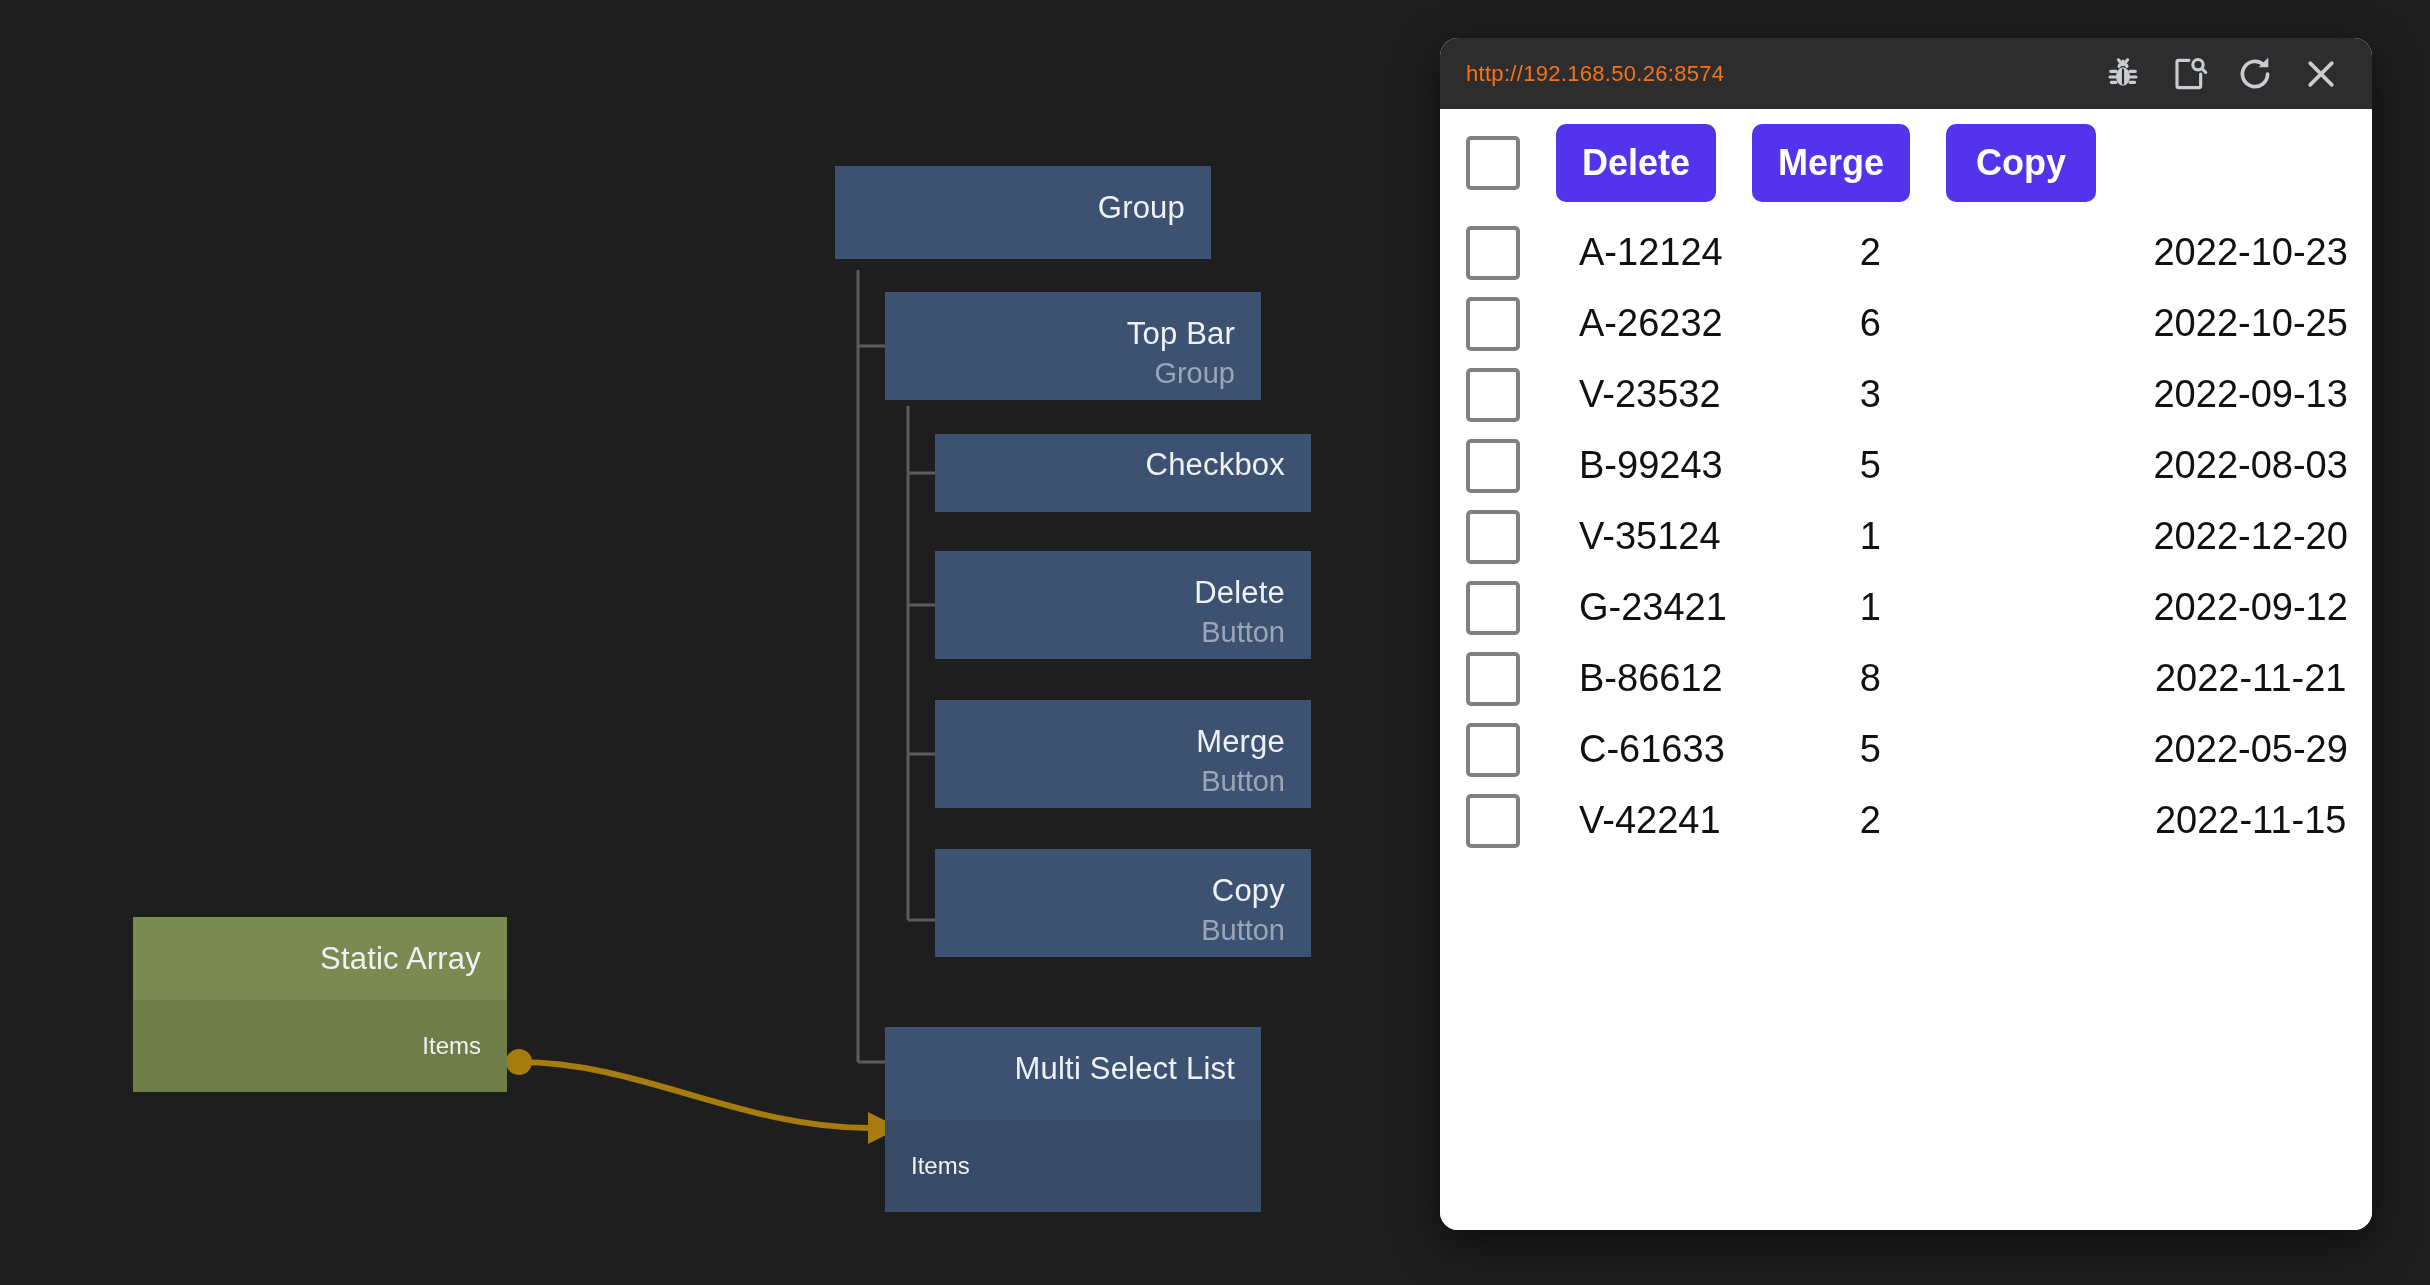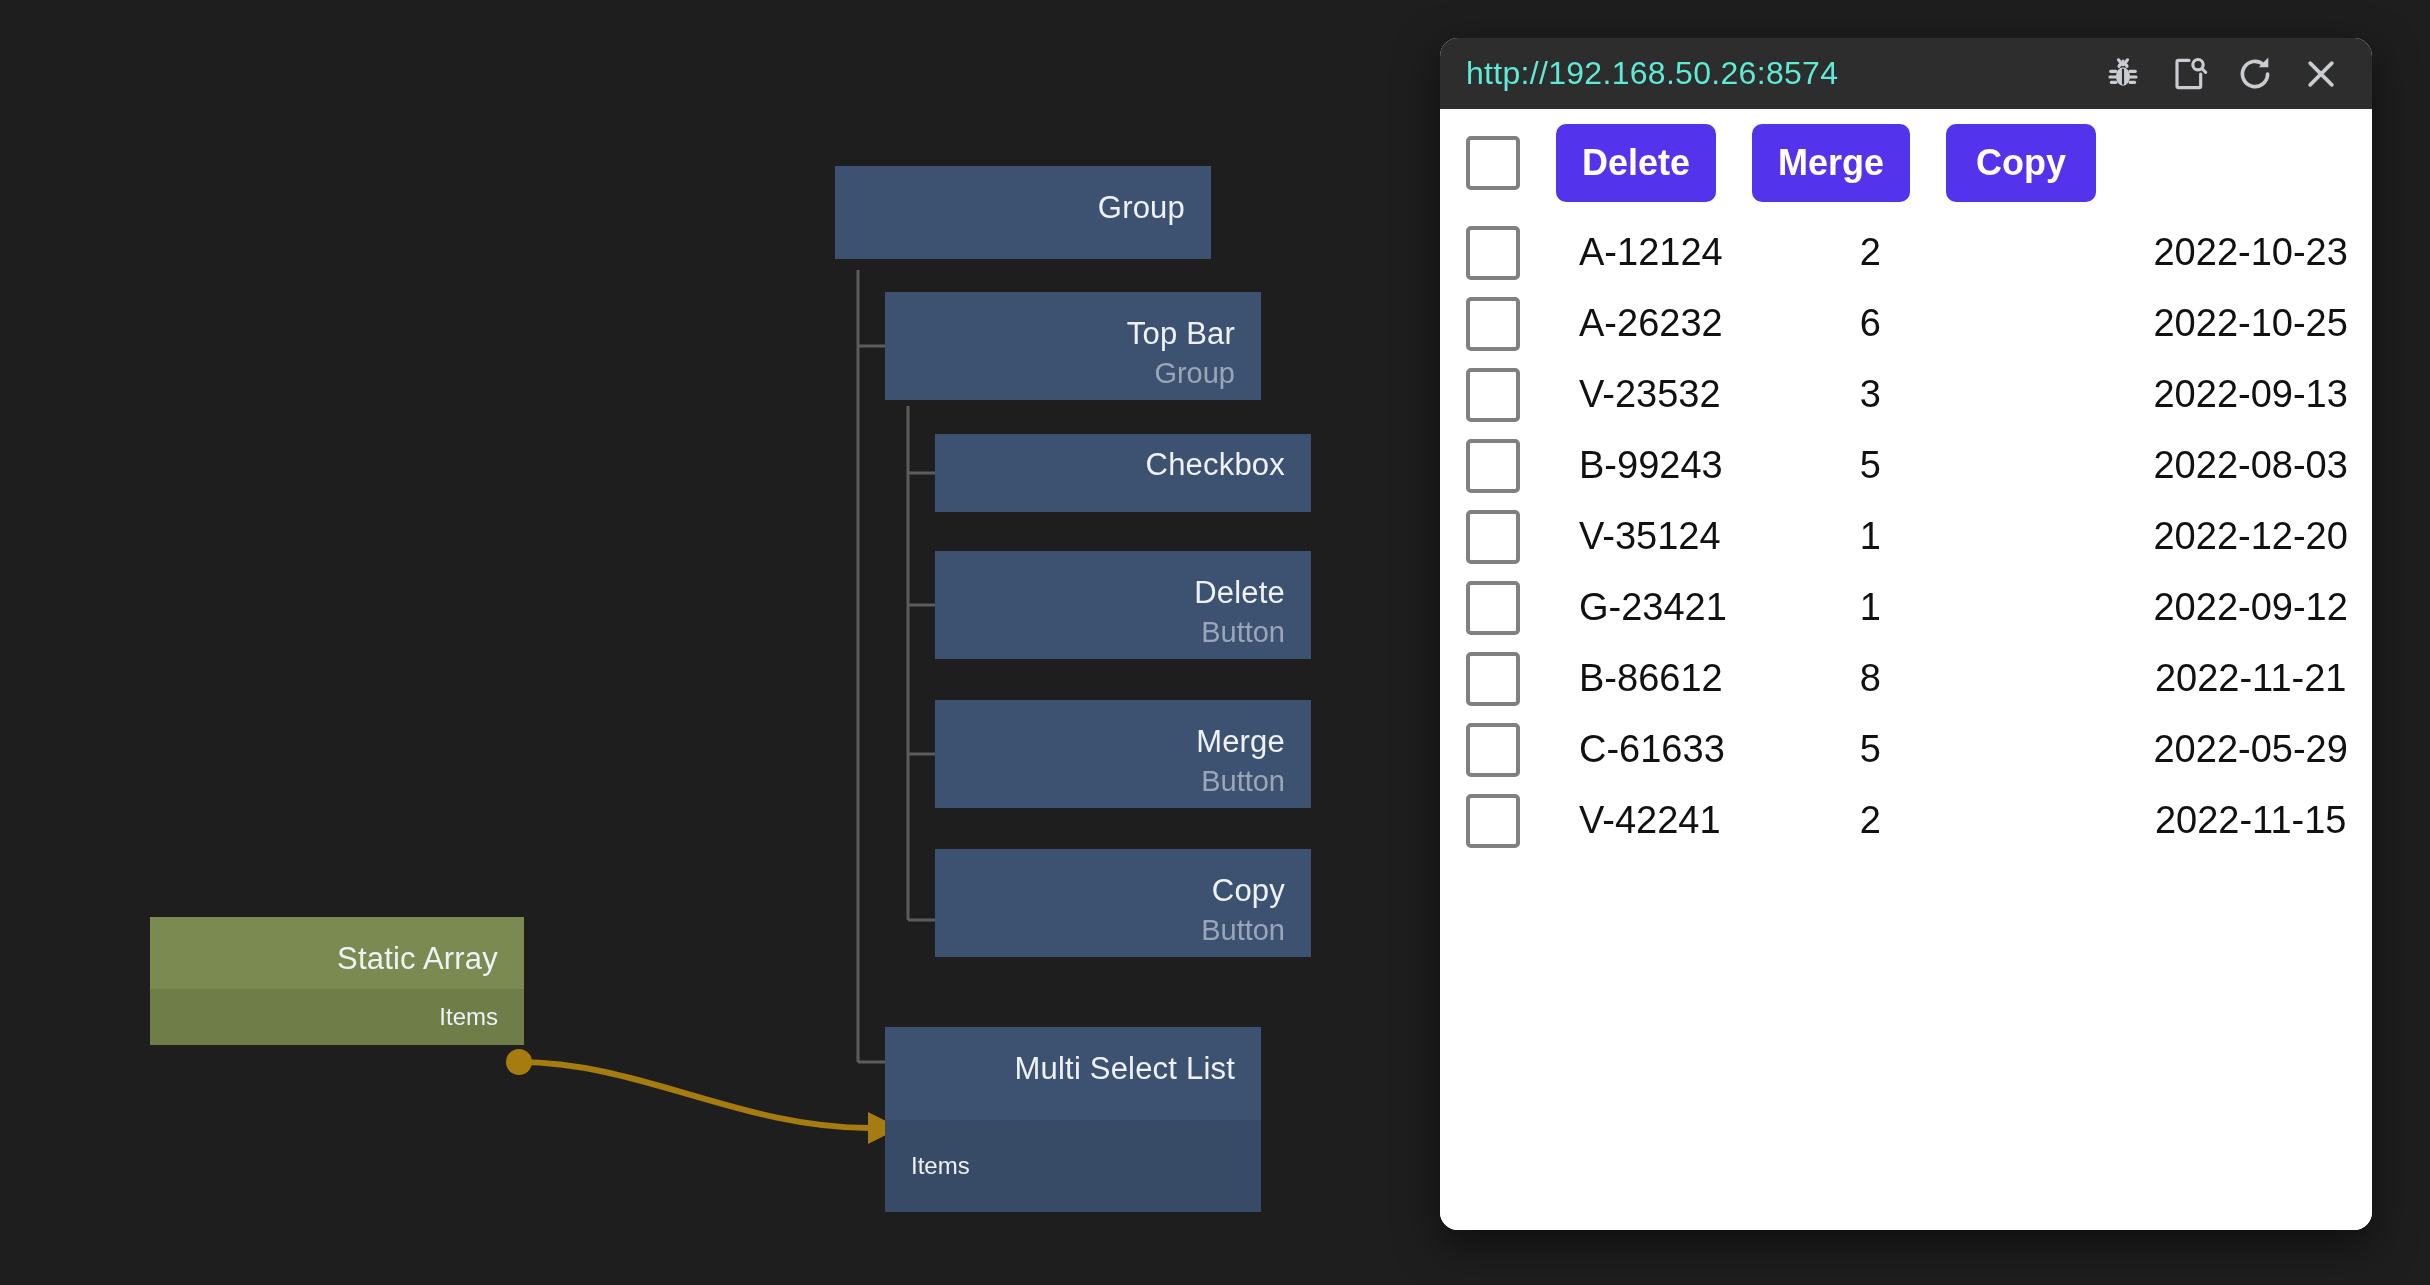--- a/index.html
+++ b/index.html
@@ -53,21 +53,21 @@
   .node.green .port-row { justify-content: flex-end; }
   .node .port-label { color: #eef2f7; font-size: 24px; line-height: 34px; white-space: nowrap; }
 
   #node-group      { left: 835px;  top: 166px; width: 376px;  height: 93px; }
   #node-topbar     { left: 885px;  top: 292px; width: 376px;  height: 108px; }
   #node-checkbox   { left: 935px;  top: 434px; width: 376px;  height: 78px; }
   #node-delete     { left: 935px;  top: 551px; width: 376px;  height: 108px; }
   #node-merge      { left: 935px;  top: 700px; width: 376px;  height: 108px; }
   #node-copy       { left: 935px;  top: 849px; width: 376px;  height: 108px; }
   #node-multisel   { left: 885px;  top: 991px; width: 376px;  height: 185px; margin-top: 36px; }
-  #node-staticarr  { left: 150px;  top: 917px; width: 374px;  height: 128px; }
+  #node-staticarr  { left: 133px;  top: 917px; width: 374px;  height: 175px; }
 
   #node-checkbox .node-head { padding-top: 11px; }
   #node-multisel .node-head { padding: 22px 26px 14px 26px; }
   #node-multisel .port-row { height: 92px; }
   #node-staticarr .node-head { padding: 22px 26px 10px 26px; }
   #node-staticarr .port-row { height: 92px; }
 
   .edge-layer { position: absolute; left: 0; top: 0; width: 1440px; height: 1285px; pointer-events: none; }
 
   
@@ -84,22 +84,22 @@
   }
   #preview-titlebar {
     height: 71px;
     background: #2d2d2d;
     display: flex;
     align-items: center;
     padding: 0 24px 0 26px;
     flex: 0 0 auto;
   }
   #url-text {
-    color: #5eead4;
-    font-size: 32px;
+    color: #f97316;
+    font-size: 22px;
     letter-spacing: .3px;
     white-space: nowrap;
     flex: 1 1 auto;
   }
   .tb-icon {
     width: 54px; height: 54px;
     display: flex; align-items: center; justify-content: center;
     margin-left: 12px;
     flex: 0 0 auto;
   }

